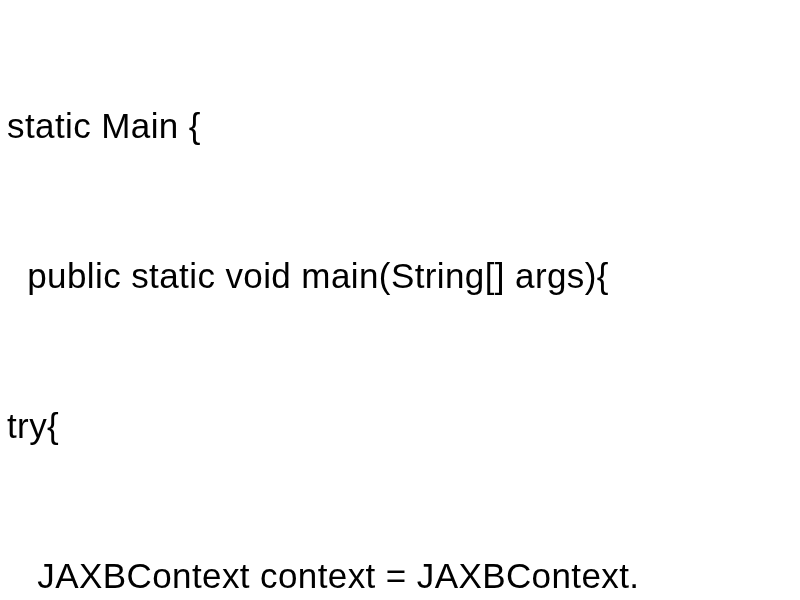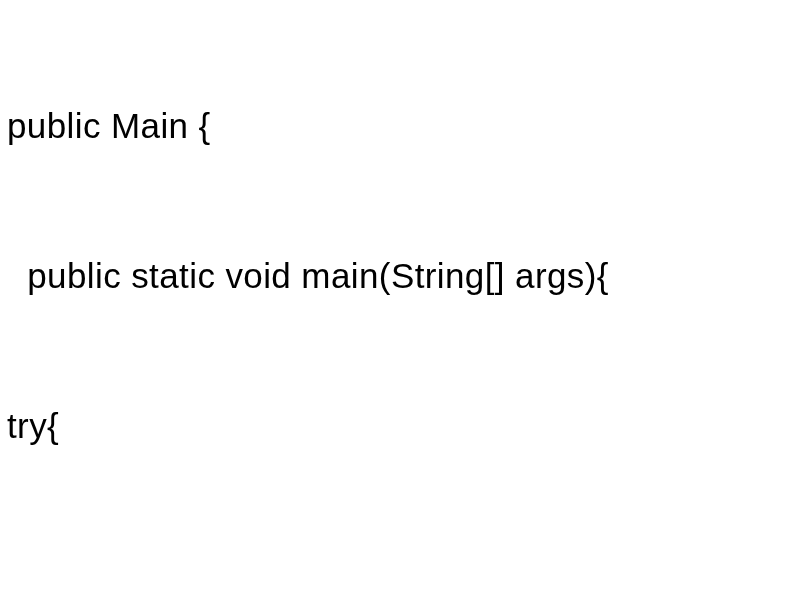--- a/index.html
+++ b/index.html
@@ -22,23 +22,24 @@
     white-space: pre;
   }
   .code-line {
     height: 50px;
   }
 </style>
 </head>
 <body>
 
 <div class="code-block">
-  <div class="code-line"><span>public Main {</span></div>
+  <div class="code-line"><span>static Main {</span></div>
   <div class="code-line"><span>  public static void main(String[] args){</span></div>
   <div class="code-line"><span>try{</span></div>
+  <div class="code-line"><span>   JAXBContext context = JAXBContext.</span></div>
   
   
   
   
   
   
   
 </div>
 
 </body></html>

